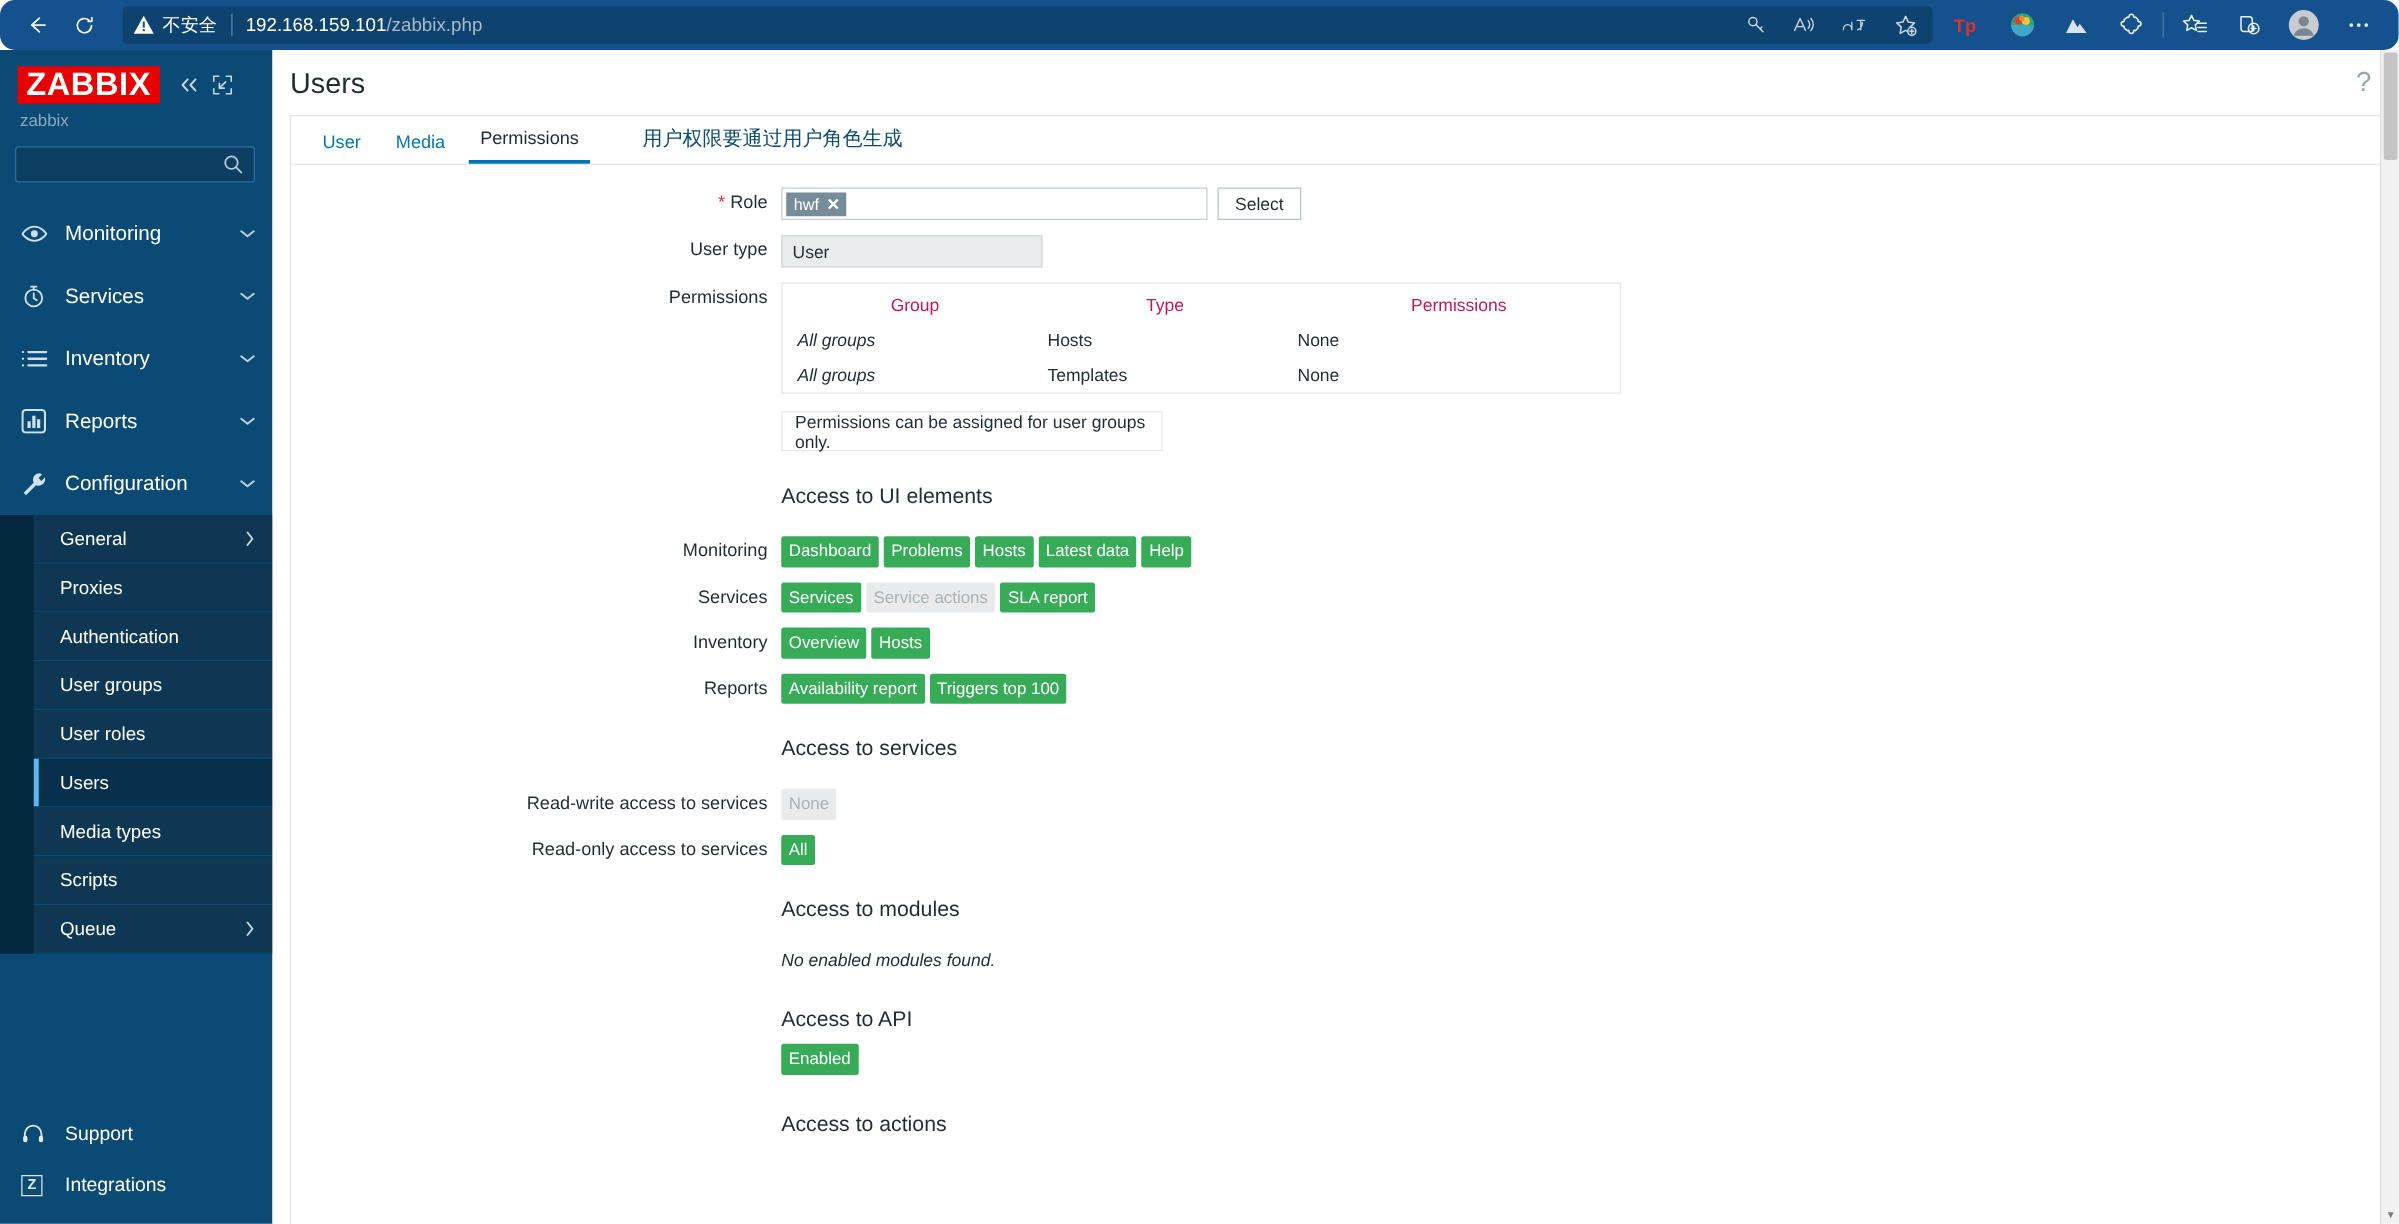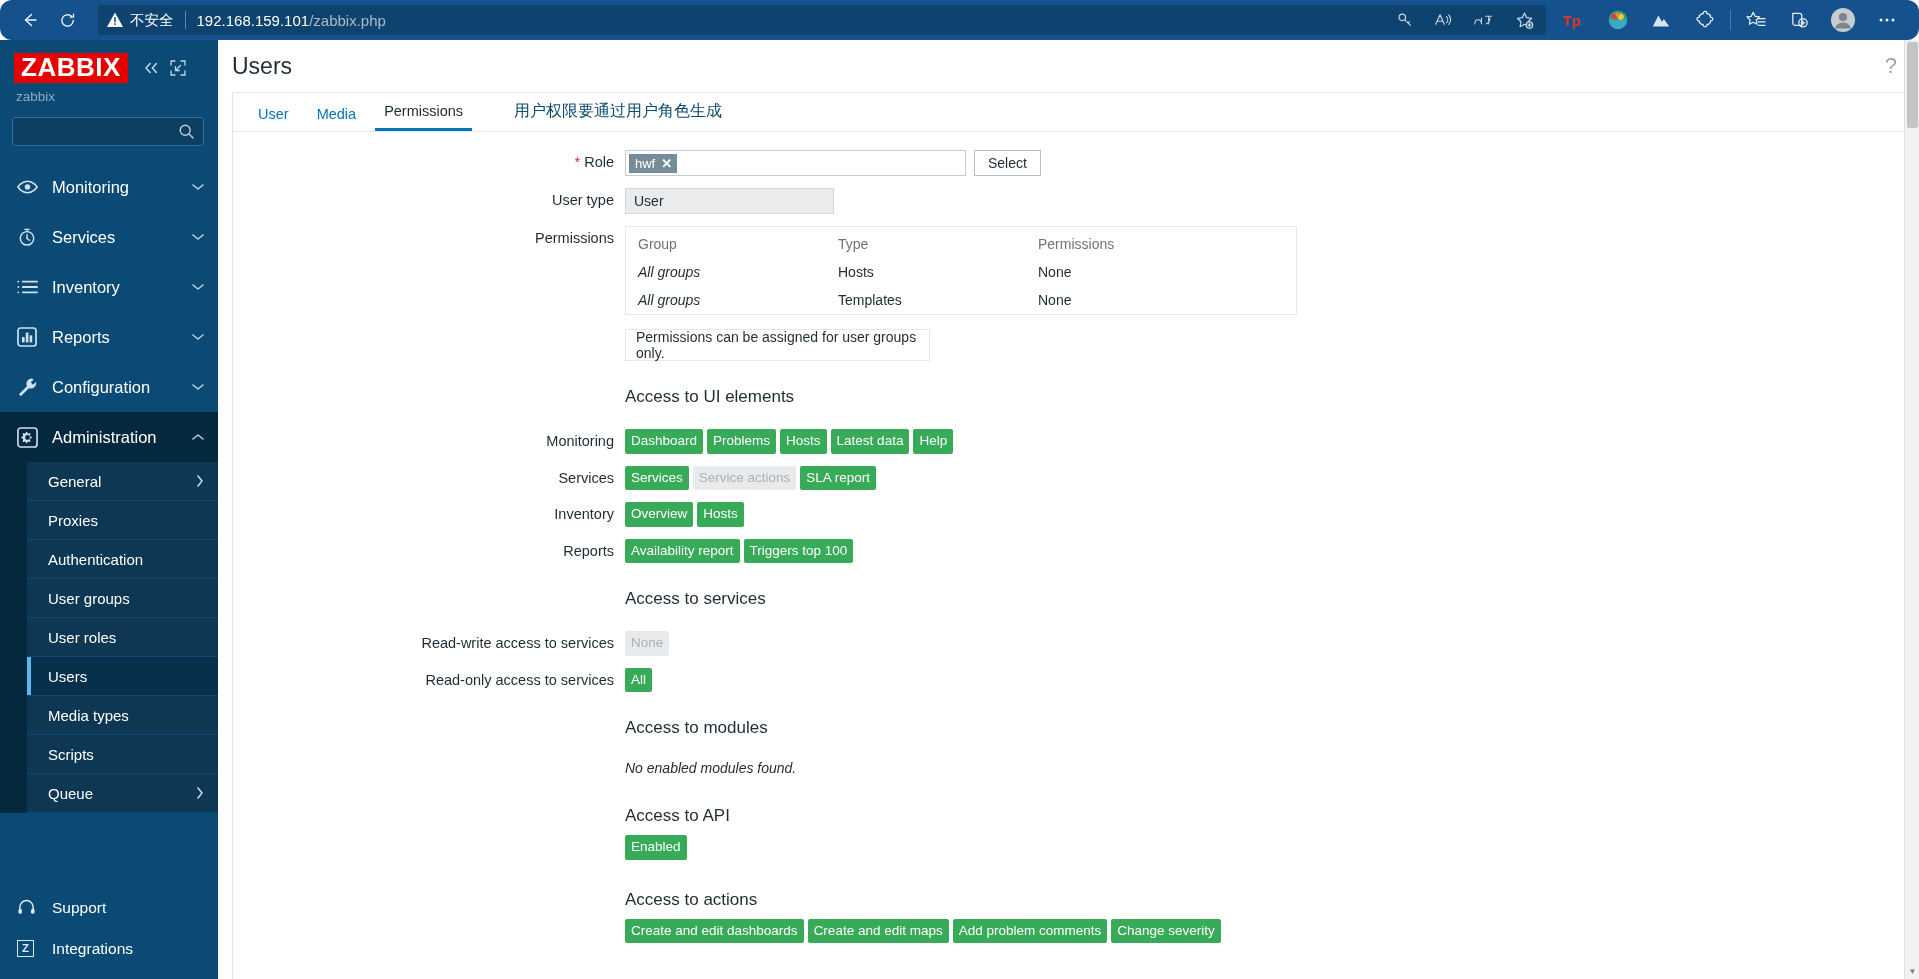--- a/index.html
+++ b/index.html
@@ -238,22 +238,22 @@
   }
 
   
   #perm-table {
     width: 672px;
     border:1px solid #e3e8eb;
     font-size: 14px;
   }
   #perm-table table { width:100%; border-collapse: collapse; }
   #perm-table th {
-    text-align:left; font-weight: normal;
-    color: #737373; font-size:14px;
+    text-align:center; font-weight: normal;
+    color: #be185d; font-size:14px;
     padding: 9px 0 6px 12px;
   }
   #perm-table td {
     padding: 6px 0 6px 12px;
     color:#1f2c33;
   }
   #perm-table td.group { font-style: italic; }
   .col-group { width: 200px; }
   .col-type  { width: 200px; }
 
@@ -522,35 +522,20 @@
             </svg>
         </span>
         <span class="lbl">Configuration</span>
         <span class="chev">
           <svg width="12" height="8" viewBox="0 0 12 8" fill="none" stroke="currentColor" stroke-width="1.6">
               <path d="M1 2l5 4 5-4" stroke-linecap="round" stroke-linejoin="round"></path>
             </svg>
         </span>
       </div>
 
-      <div class="nav-item active">
-        <span class="ico">
-          <svg width="21" height="21" viewBox="0 0 22 22">
-              <rect x="1" y="1" width="20" height="20" rx="3" fill="none" stroke="currentColor" stroke-width="1.7"></rect>
-              <path d="M11 5.6l1.6.7 1.5-.9.9 1.5-.9 1.5.7 1.6 1.7.4v1.8l-1.7.4-.7 1.6.9 1.5-.9 1.5-1.5-.9-1.6.7-.4 1.7H9.2l-.4-1.7-1.6-.7-1.5.9-.9-1.5.9-1.5-.7-1.6-1.7-.4v-1.8l1.7-.4.7-1.6-.9-1.5.9-1.5 1.5.9 1.6-.7L9.2 4h1.4z" fill="currentColor" transform="scale(0.82) translate(2.3,2.2)"></path>
-              <circle cx="11" cy="11" r="2.6" fill="#04293f"></circle>
-            </svg>
-        </span>
-        <span class="lbl">Administration</span>
-        <span class="chev">
-          <svg width="12" height="8" viewBox="0 0 12 8" fill="none" stroke="currentColor" stroke-width="1.6">
-              <path d="M1 6l5-4 5 4" stroke-linecap="round" stroke-linejoin="round"></path>
-            </svg>
-        </span>
-      </div>
 
       <div id="submenu">
         <div class="sub-item">
           <span>General</span>
           <span class="sub-chev">
             <svg width="8" height="12" viewBox="0 0 8 12" fill="none" stroke="currentColor" stroke-width="1.5">
                 <path d="M2 1l4 5-4 5" stroke-linecap="round" stroke-linejoin="round"></path>
               </svg>
           </span>
         </div>
@@ -774,26 +759,20 @@
               <div class="badges">
                 <span class="badge">Enabled</span>
               </div>
             </div>
           </div>
 
           <div class="frow">
             <div class="flabel"></div>
             <div class="fctrl">
               <div class="section-h" style="margin-top:18px;margin-bottom:9px">Access to actions</div>
-              <div class="badges">
-                <span class="badge">Create and edit dashboards</span>
-                <span class="badge">Create and edit maps</span>
-                <span class="badge">Add problem comments</span>
-                <span class="badge">Change severity</span>
-              </div>
             </div>
           </div>
 
         </div>
       </div>
     </div>
 
     <div id="watermark">
       <span>CSDN @1we11</span>
       <svg width="9" height="7" viewBox="0 0 9 7" fill="#8e979e">

